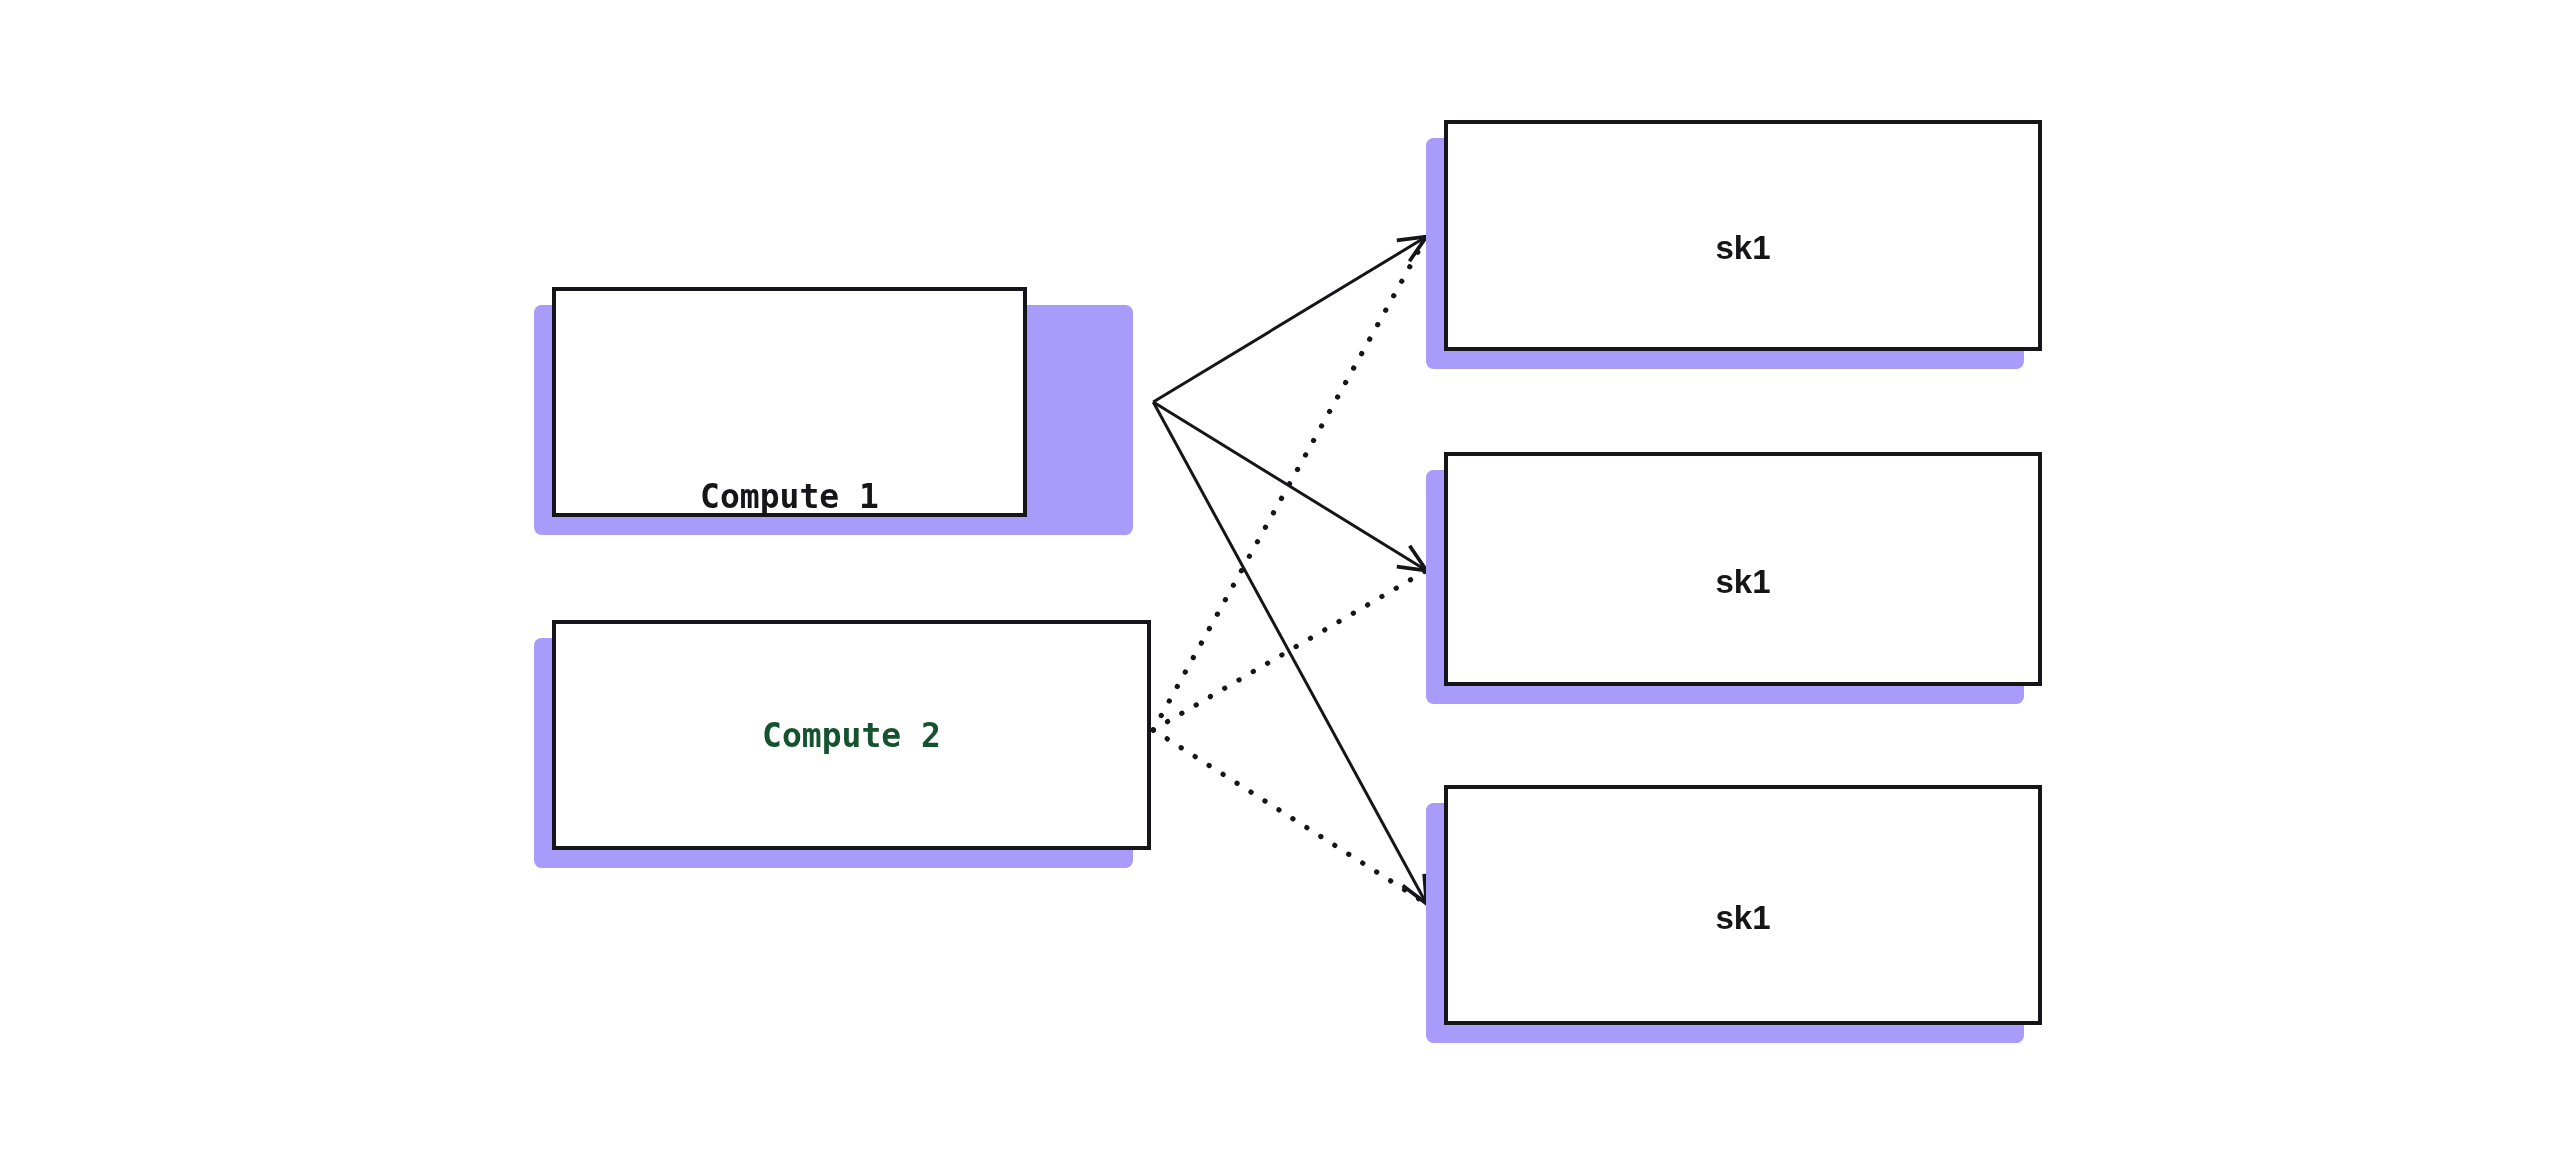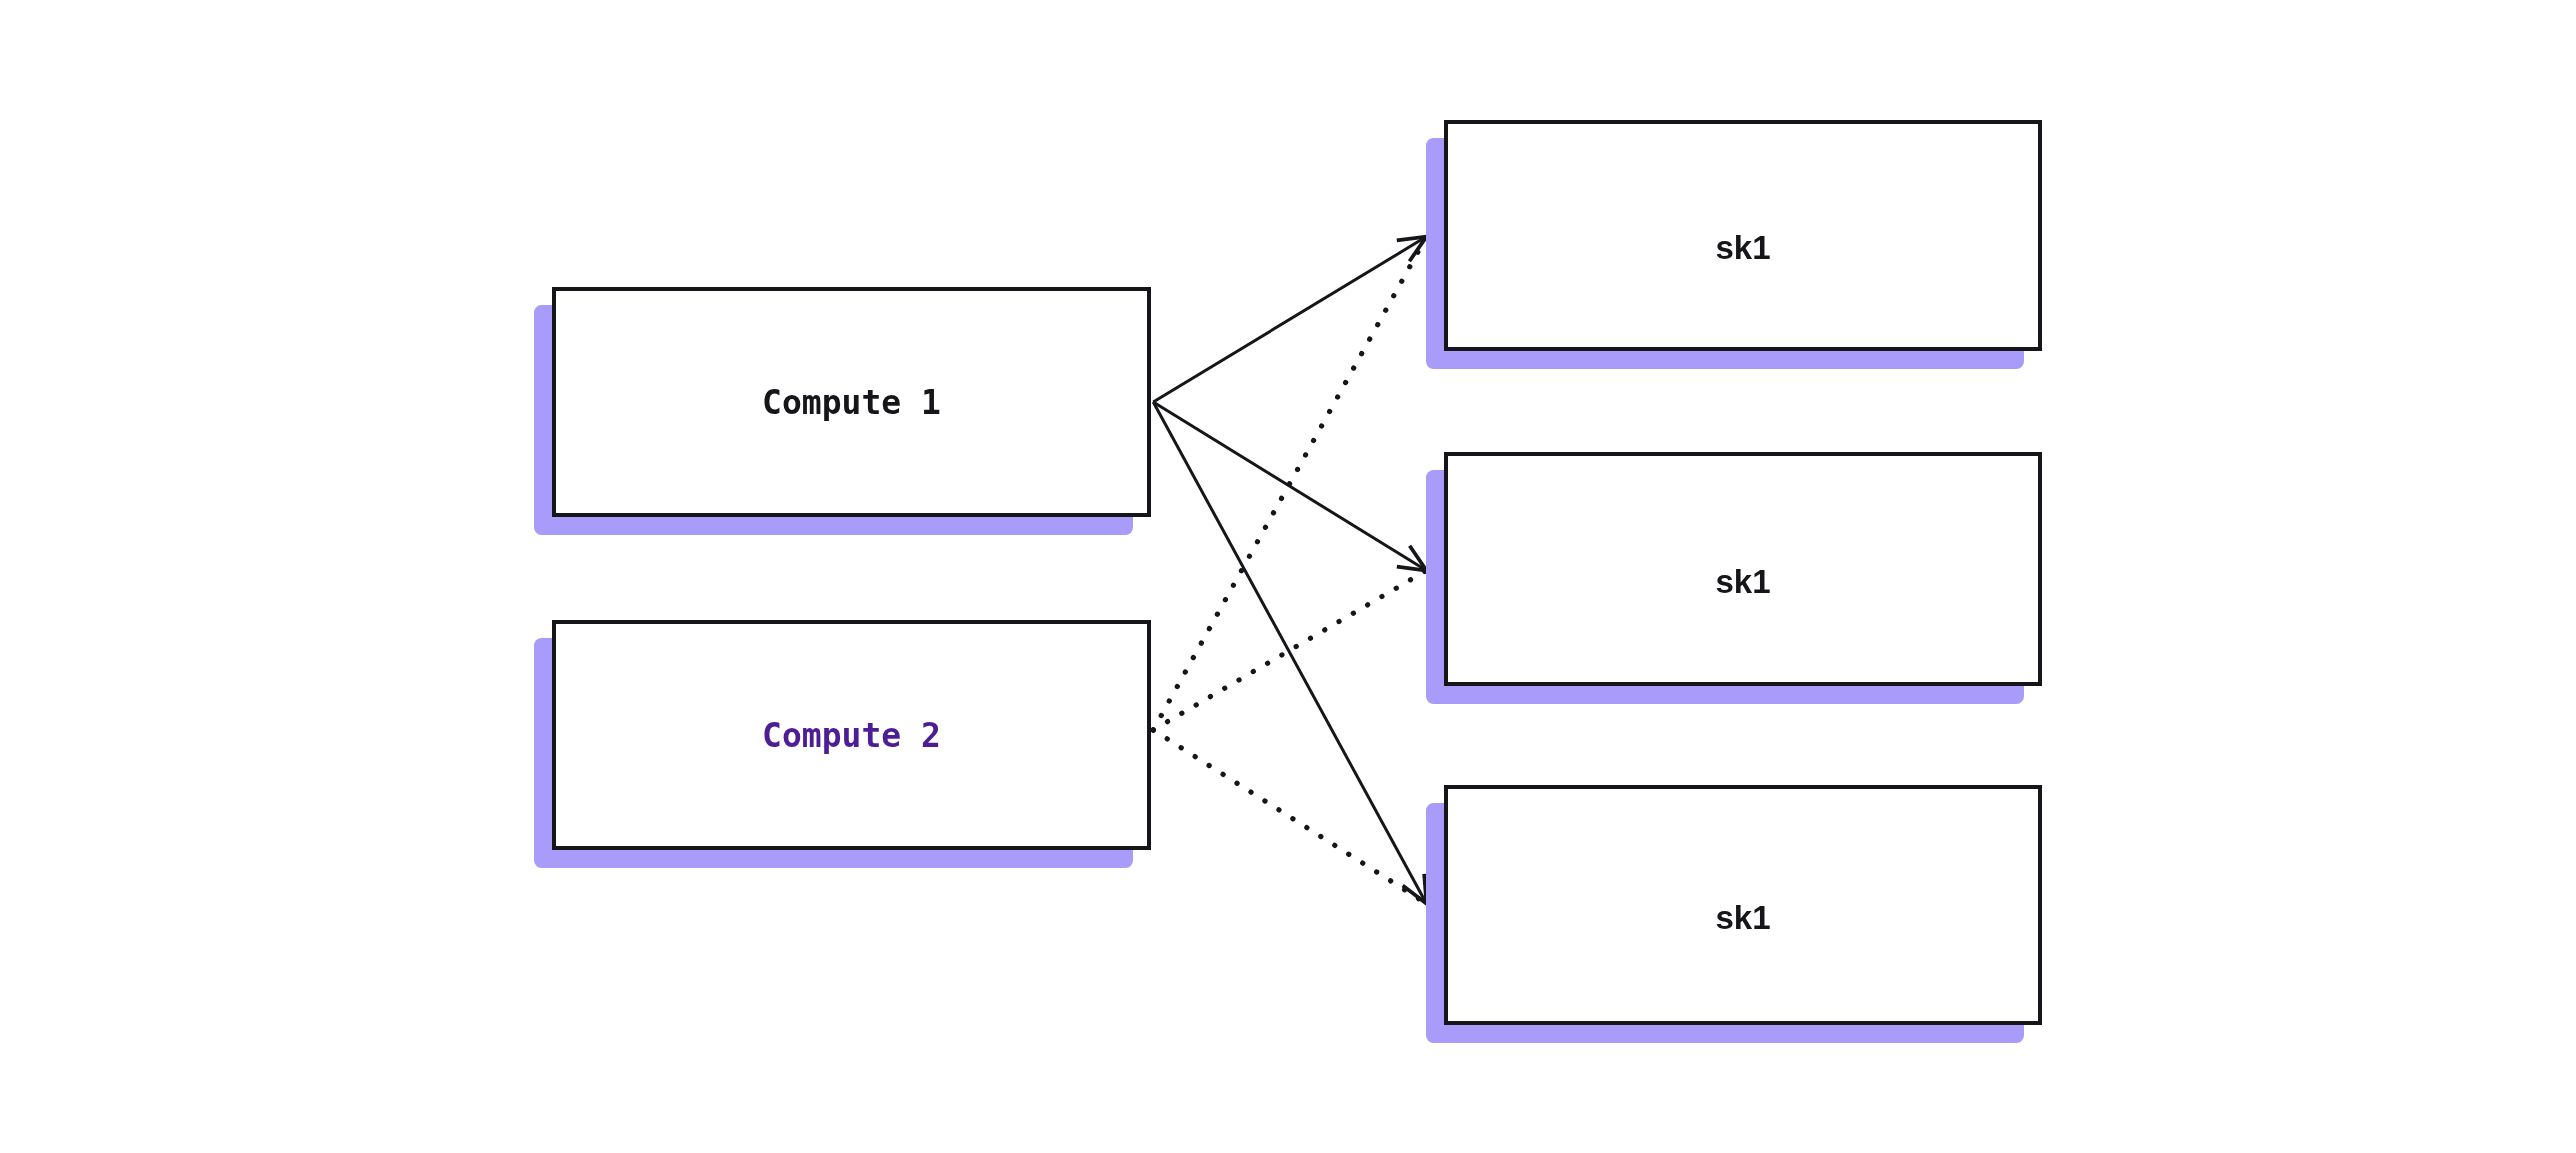--- a/index.html
+++ b/index.html
@@ -94,26 +94,26 @@
       <g>
         <line x1="1540" y1="975" x2="1905" y2="762" stroke="#16161a" stroke-width="7" stroke-linecap="round" stroke-dasharray="0.1 22"></line>
       </g>
       <g>
         <line x1="1540" y1="975" x2="1905" y2="1207" stroke="#16161a" stroke-width="7" stroke-linecap="round" stroke-dasharray="0.1 22"></line>
       </g>
     </svg>
 
   <div id="nodes">
       <div class="node-shadow" style="left: 534px; top: 305px; width: 599px; height: 230px; background: rgb(168, 155, 250);"></div>
-      <div class="node" style="left: 552px; top: 287px; width: 599px; height: 230px; border-color: rgb(22, 22, 26);">
+      <div class="node" style="left: 552px; top: 287px; width: 475px; height: 230px; border-color: rgb(22, 22, 26); align-items: flex-end;">
         <span class="node-label label-mono" style="color: rgb(22, 22, 26);">Compute 1</span>
       </div>
       <div class="node-shadow" style="left: 534px; top: 638px; width: 599px; height: 230px; background: rgb(168, 155, 250);"></div>
       <div class="node" style="left: 552px; top: 620px; width: 599px; height: 230px; border-color: rgb(22, 22, 26);">
-        <span class="node-label label-mono" style="color: #4c1d95;">Compute 2</span>
+        <span class="node-label label-mono" style="color: #14532d;">Compute 2</span>
       </div>
       <div class="node-shadow" style="left: 1426px; top: 138px; width: 598px; height: 231px; background: rgb(168, 155, 250);"></div>
       <div class="node" style="left: 1444px; top: 120px; width: 598px; height: 231px; border-color: rgb(22, 22, 26);">
         <span class="node-label label-sans" style="color: rgb(22, 22, 26);">sk1</span>
       </div>
       <div class="node-shadow" style="left: 1426px; top: 470px; width: 598px; height: 234px; background: rgb(168, 155, 250);"></div>
       <div class="node" style="left: 1444px; top: 452px; width: 598px; height: 234px; border-color: rgb(22, 22, 26);">
         <span class="node-label label-sans" style="color: rgb(22, 22, 26);">sk1</span>
       </div>
       <div class="node-shadow" style="left: 1426px; top: 803px; width: 598px; height: 240px; background: rgb(168, 155, 250);"></div>

